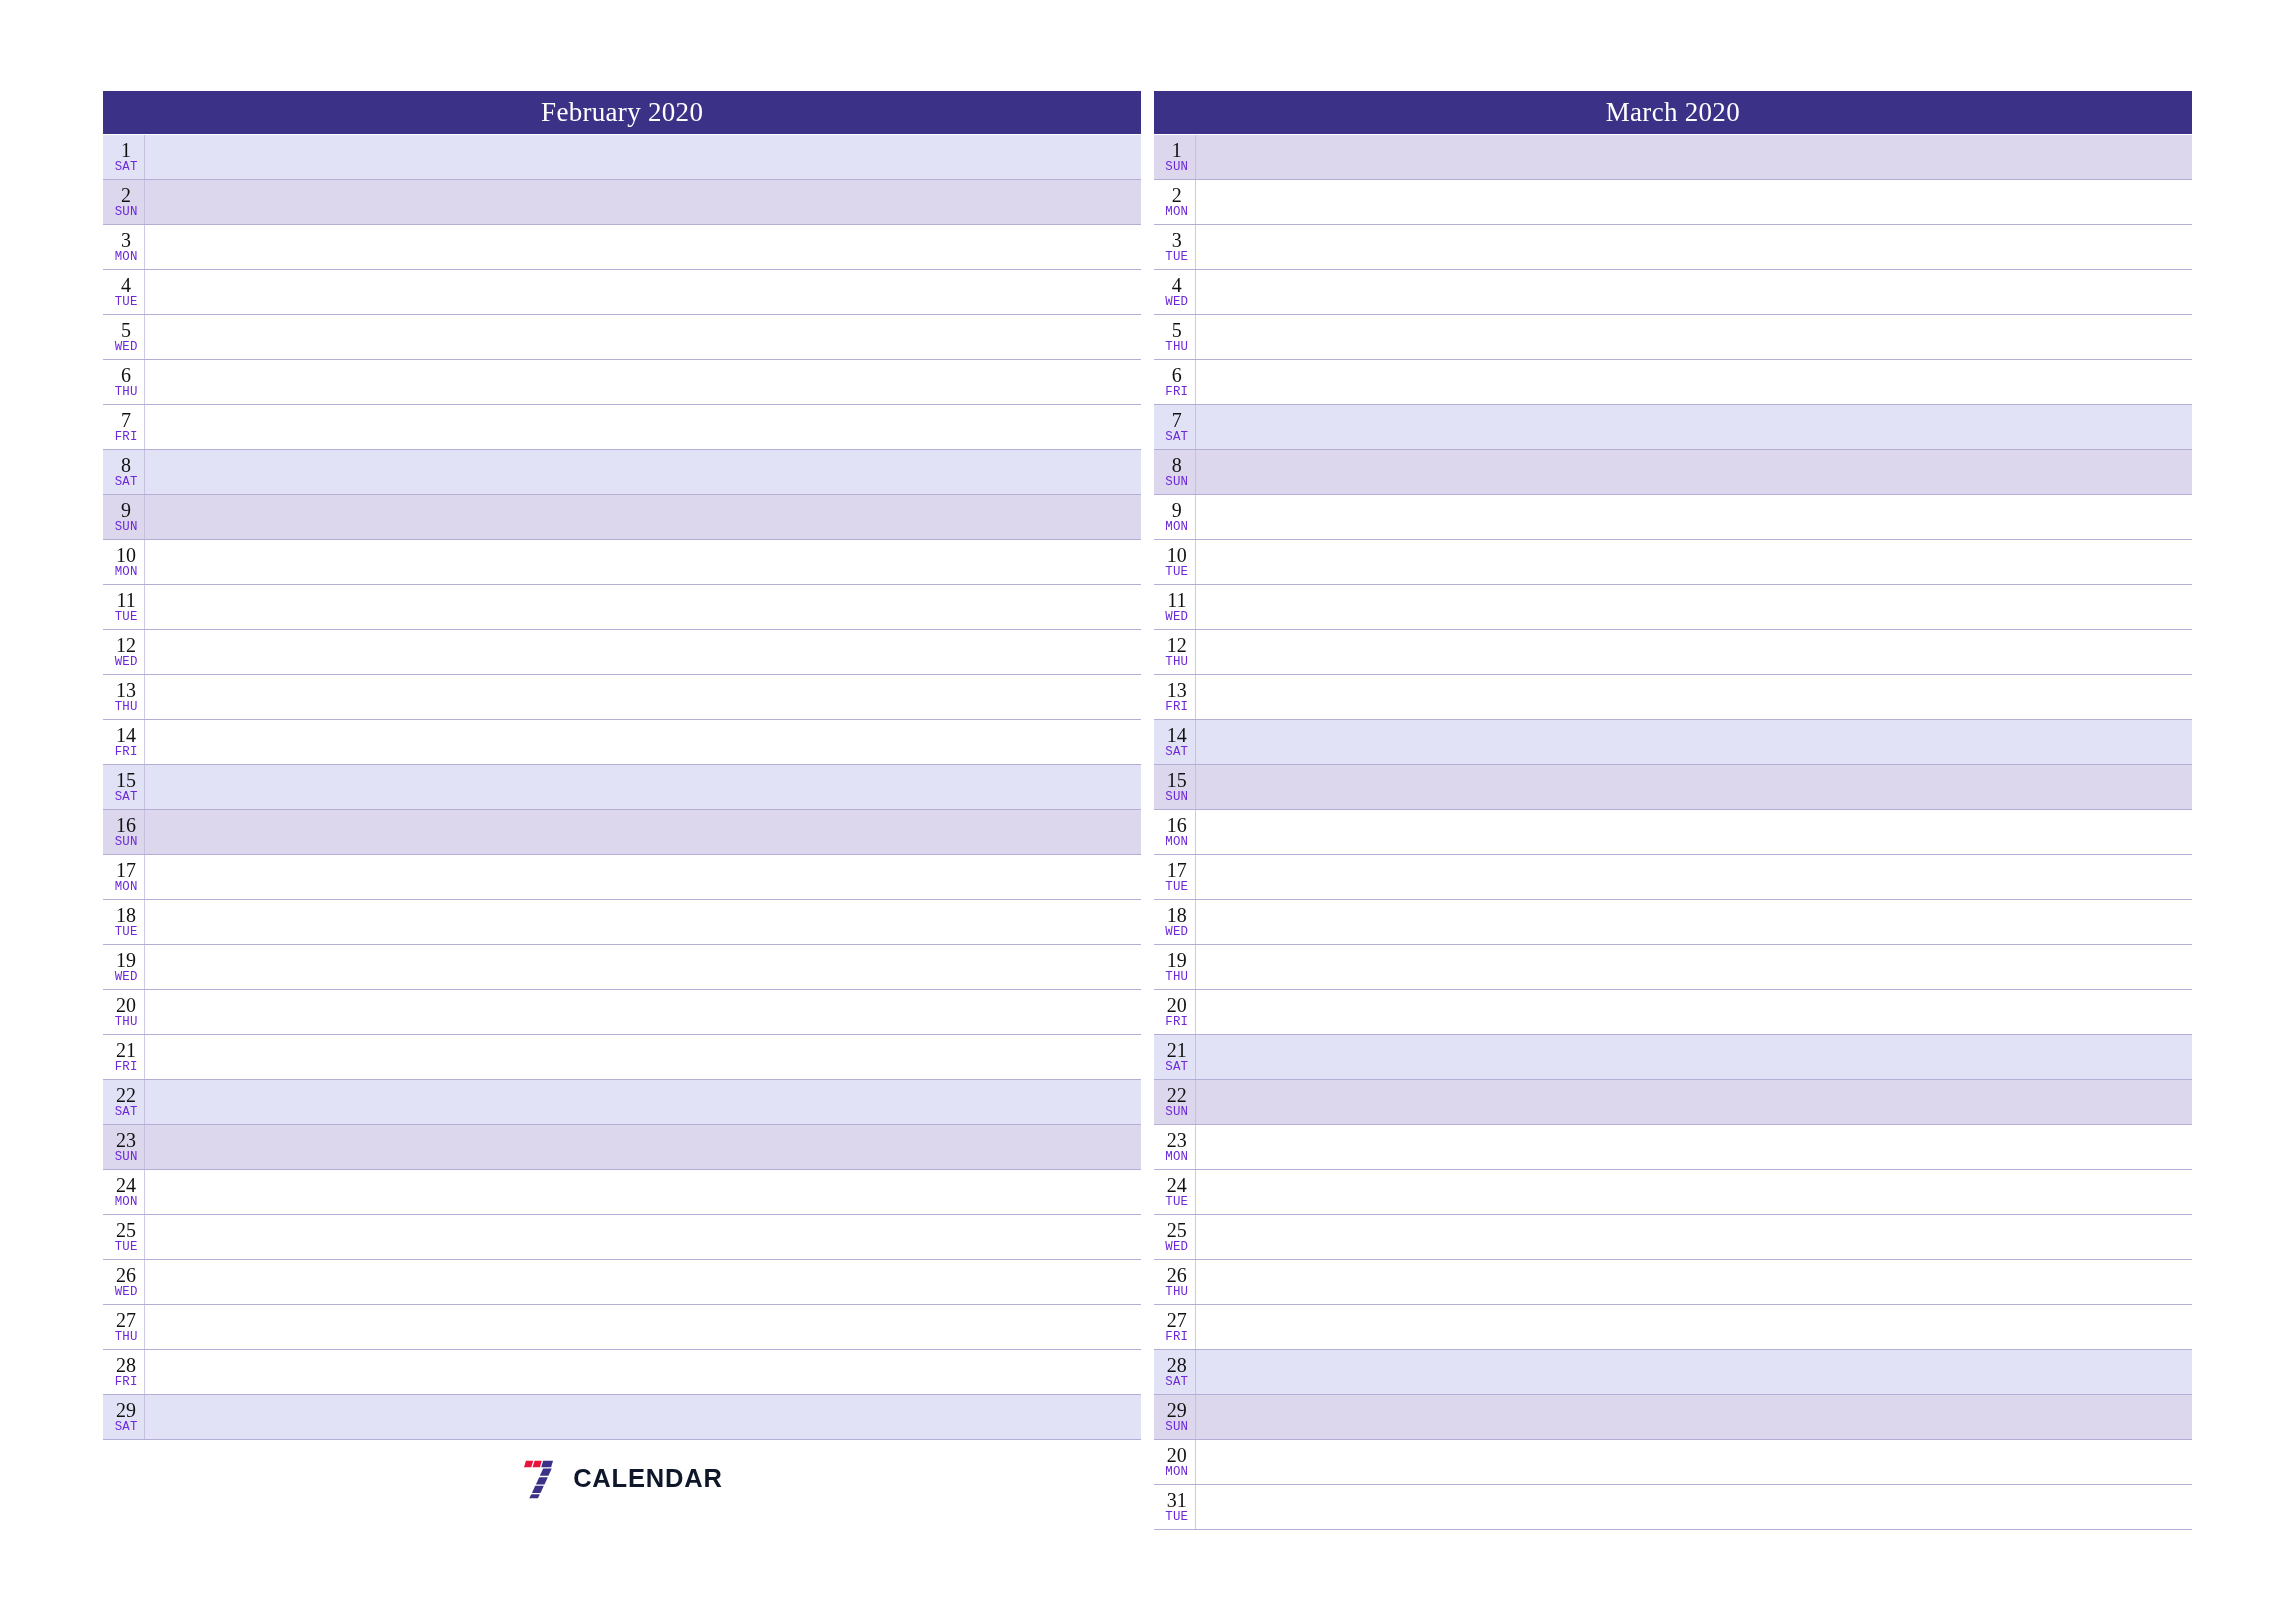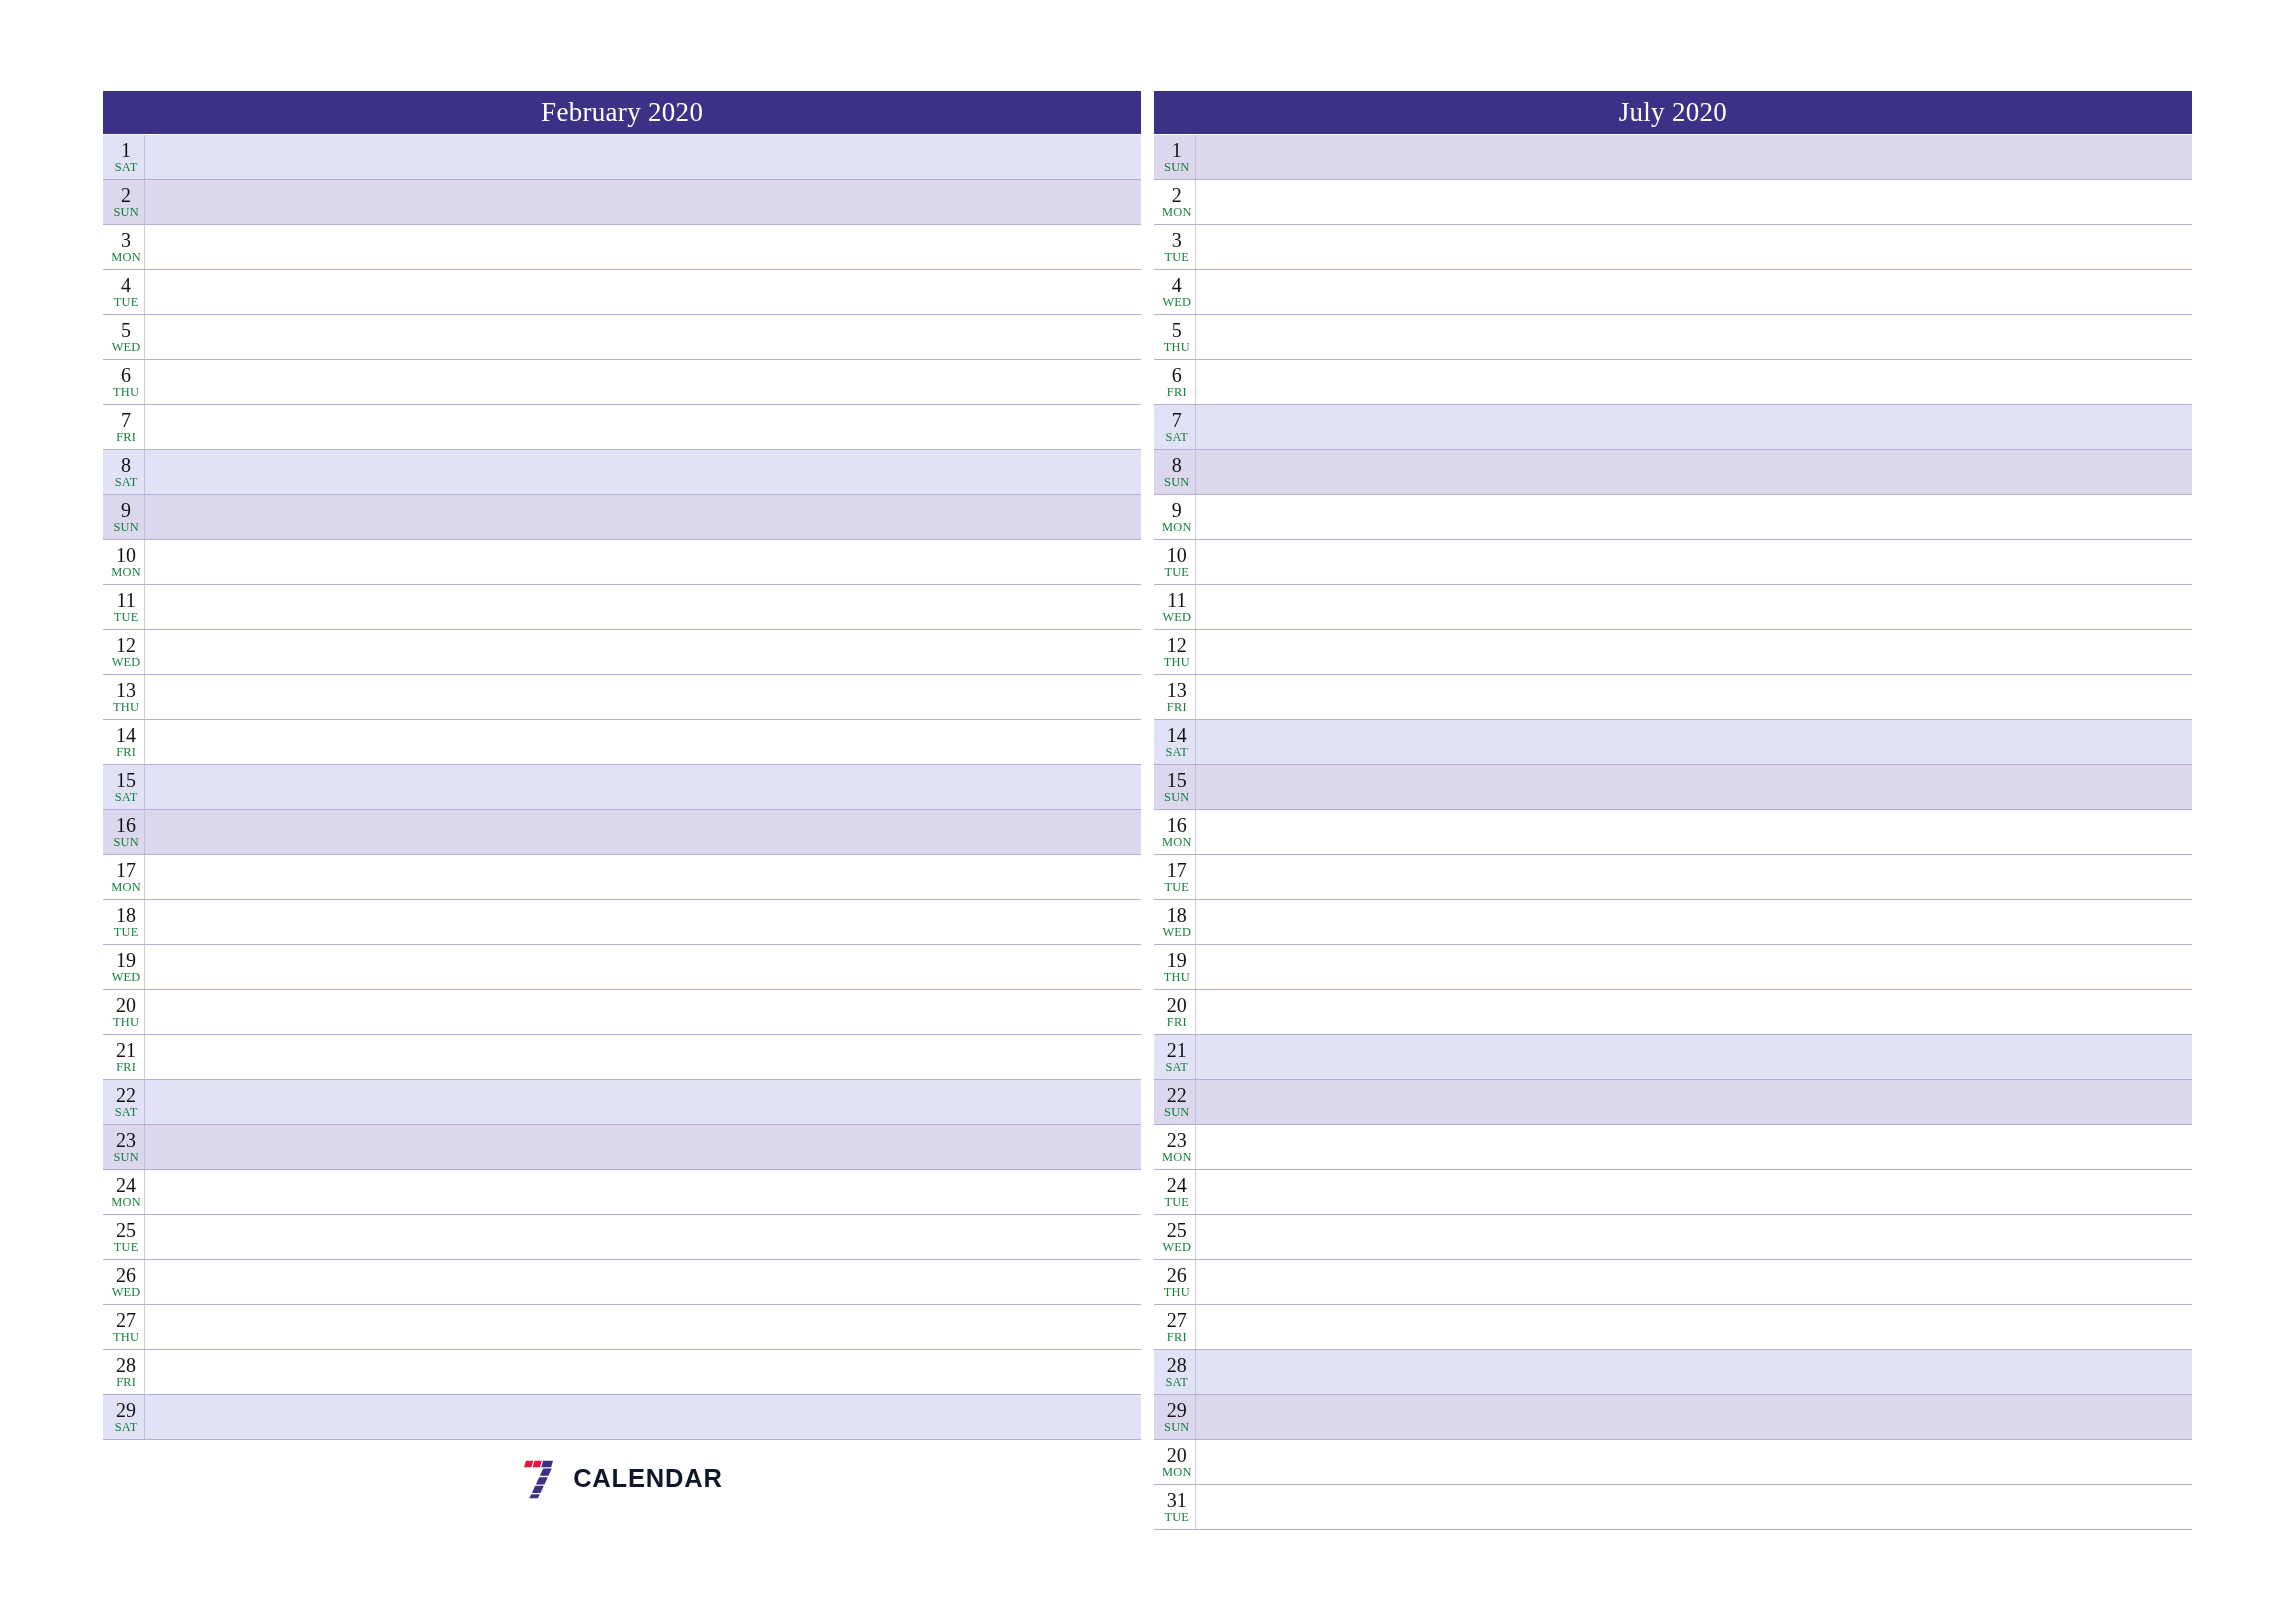--- a/index.html
+++ b/index.html
@@ -90,24 +90,24 @@
 
   .day-num {
     font-size: 20px;
     color: #111111;
     line-height: 1.02;
     font-family: "Liberation Serif", "DejaVu Serif", serif;
   }
 
   .day-dow {
     font-size: 12.4px;
-    color: #15803d;
+    color: #6d28d9;
     line-height: 1.05;
     letter-spacing: 0.2px;
-    font-family: Liberation Serif, serif;
+    font-family: Liberation Mono, monospace;
   }
 
   .day-notes {
     flex: 1 1 auto;
     border-left: 0.7px solid #cfc9e4;
     min-width: 0;
   }
   .day-row.weekend-sat .day-notes,
   .day-row.weekend-sun .day-notes { border-left-color: #c6c0de; }
 
@@ -370,21 +370,21 @@
             <polygon points="20,42 33,42 28,53 15,53" fill="#3b3288"></polygon>
             <polygon points="14,55 27,55 24,61 11,61" fill="#3b3288"></polygon>
           </svg>
           <div class="brand-text">CALENDAR</div>
         </div>
       </div>
     </div>
 
     <div class="month-panel">
       <div class="month-header">
-        <div class="month-title">July 2020</div>
+        <div class="month-title">March 2020</div>
       </div>
       <div class="days" id="days-1">
           <div class="day-row weekend-sun">
             <div class="day-label">
               <div class="day-num">1</div>
               <div class="day-dow">SUN</div>
             </div>
             <div class="day-notes"></div>
           </div>
           <div class="day-row">

